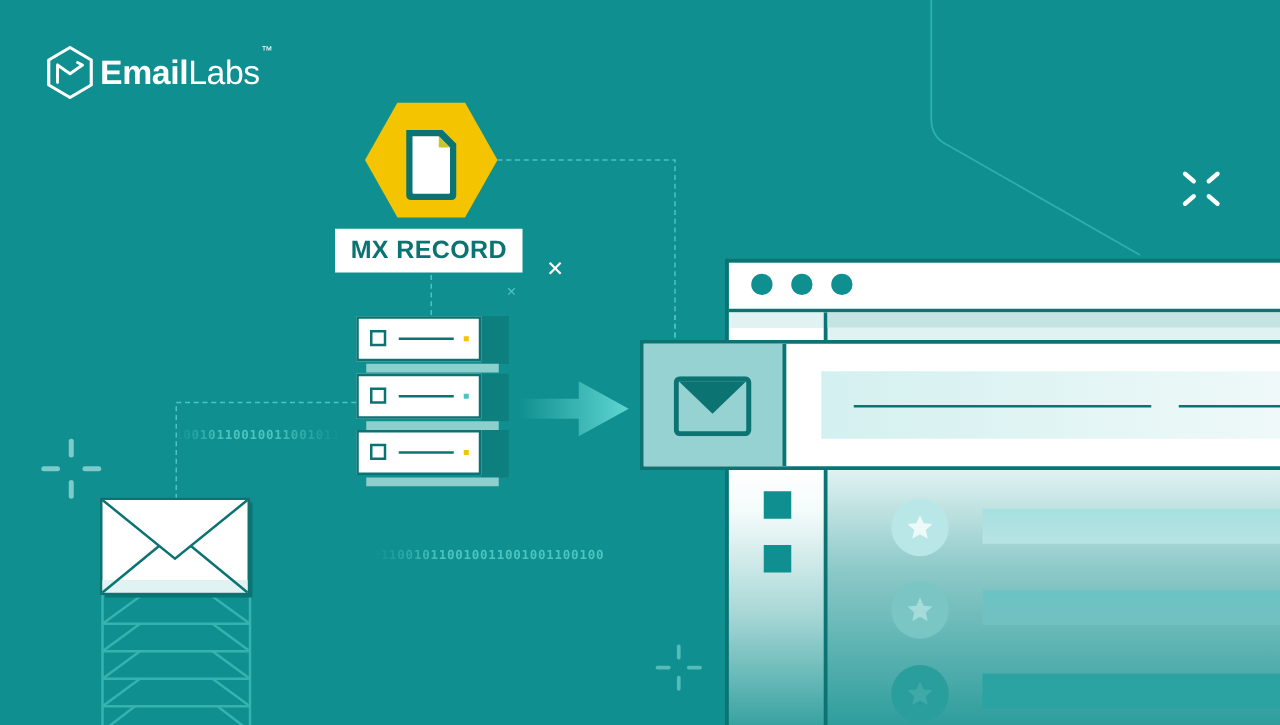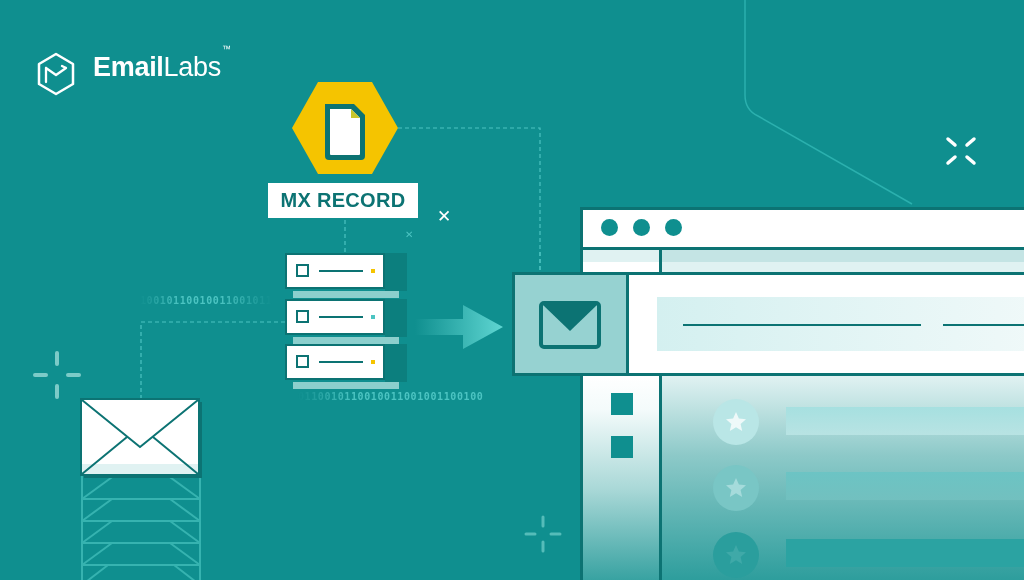--- a/index.html
+++ b/index.html
@@ -1,24 +1,24 @@
 <!DOCTYPE html>
 <html><head>
 <meta charset="utf-8">
 <style>
   html,body{margin:0;padding:0;}
   body{width:1024px;height:580px;overflow:hidden;background:#0f8f8f;position:relative;font-family:"DejaVu Sans",sans-serif;}
   .abs{position:absolute;}
-  .logo{left:36px;top:52px;display:flex;align-items:flex-start;gap:17px;color:#fff;}
+  .logo{left:36px;top:36px;display:flex;align-items:center;gap:4px;color:#fff;}
   .logo-text{font-family:"Liberation Sans",sans-serif;font-size:27px;letter-spacing:-0.3px;}
   .logo-text b{font-weight:700;}
   .logo-text .light{font-weight:400;}
   .tm{font-size:9px;vertical-align:top;position:relative;top:-8px;margin-left:1px;}
   .mx-label{left:268px;top:183px;width:150px;height:35px;background:#fff;color:#0c7373;font-family:"Liberation Sans",sans-serif;font-weight:700;font-size:20px;display:flex;align-items:center;justify-content:center;letter-spacing:0.3px;}
-  .bits{font-family:"DejaVu Sans Mono",monospace;font-size:10px;color:#4cc4c2;letter-spacing:0.6px;font-weight:700;}
+  .bits{font-family:"DejaVu Sans Mono",monospace;font-size:10px;color:#4cc4c2;letter-spacing:0.6px;font-weight:700;margin-top:48px;}
   .server{left:285px;width:100px;height:36px;background:#fff;border:2px solid #0c7373;box-sizing:border-box;}
   .server-side{width:22px;height:38px;background:#0c7f7e;}
   .server-shelf{width:106px;height:7px;background:#8ccfcd;}
   .browser{left:580px;top:207px;width:460px;height:400px;border:3px solid #0c7373;box-sizing:border-box;overflow:hidden;}
   .titlebar{position:absolute;left:0;top:0;right:0;height:37px;background:#fff;border-bottom:3px solid #0c7373;}
   .dot{position:absolute;top:9px;width:17px;height:17px;border-radius:50%;background:#0f8f8f;}
   .tabrow{position:absolute;left:0;right:0;top:40px;height:25px;background:#e0f2f2;}
   .body-grad{position:absolute;left:0;right:0;top:65px;bottom:0;background:linear-gradient(#e6f5f5 0%,#e3f3f3 30%,#8cc9c8 55%,#1b9594 100%);}
   .sidebar{position:absolute;left:0;top:165px;width:76px;bottom:0;background:linear-gradient(#fff 0%,#f4fbfb 15%,#a9d8d7 50%,#1a9493 100%);border-right:3px solid #0c7373;}
   .sq{position:absolute;left:28px;width:22px;height:22px;background:#0f8f8f;}

